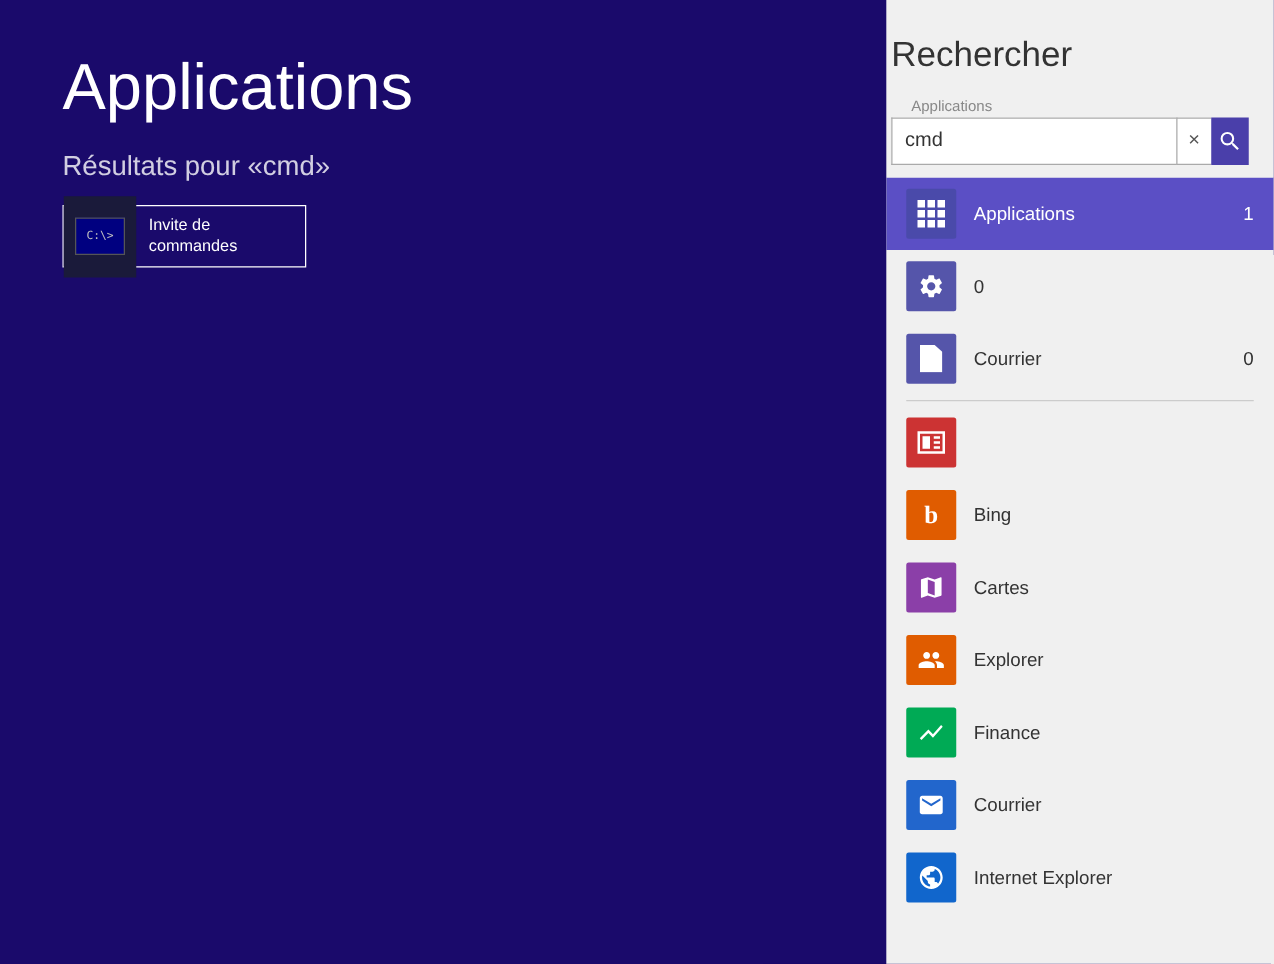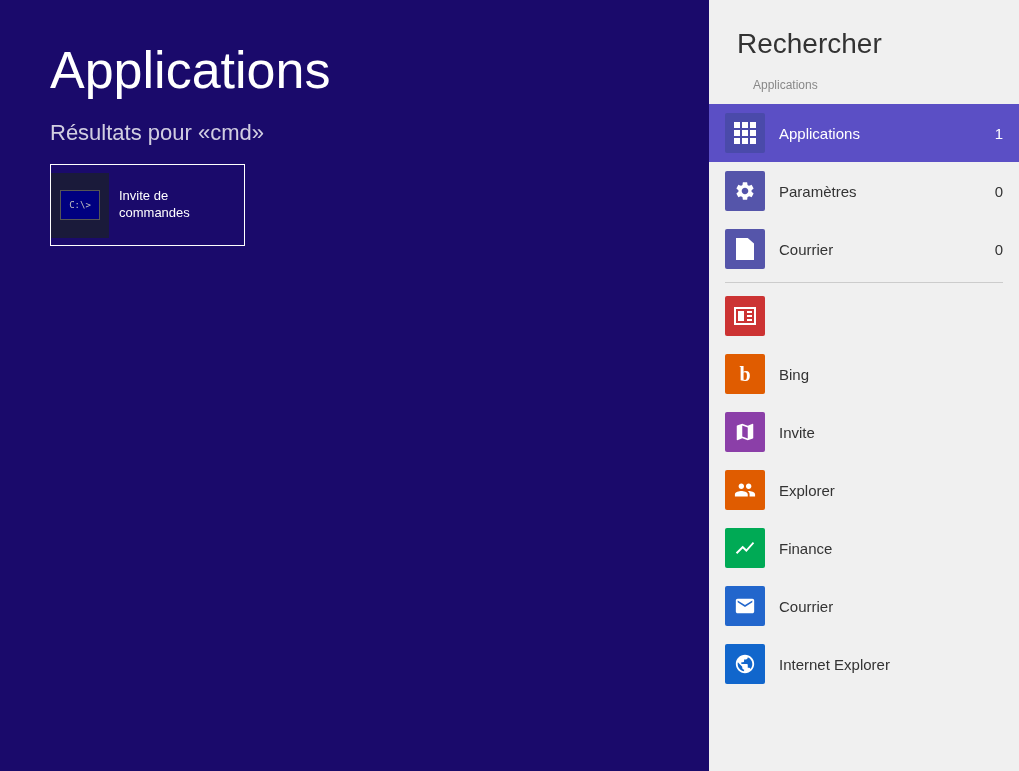--- a/index.html
+++ b/index.html
@@ -31,21 +31,21 @@
       color: rgba(255,255,255,0.8);
       font-size: 22px;
       font-weight: 300;
       margin-bottom: 18px;
     }
 
     .app-tile {
       display: flex;
       align-items: center;
       width: 195px;
-      height: 82px;
+      height: 50px;
       border: 1.5px solid white;
       cursor: pointer;
       background: transparent;
     }
 
     .app-tile-icon {
       width: 58px;
       height: 65px;
       background-color: #1a1a3a;
       display: flex;
@@ -81,21 +81,21 @@
     
     .right-panel {
       width: 310px;
       background-color: #f0f0f0;
       display: flex;
       flex-direction: column;
     }
 
     .search-header {
       background-color: #f0f0f0;
-      padding: 28px 20px 10px 28px;
+      padding: 28px 20px 10px 4px;
     }
 
     .rechercher-title {
       font-size: 28px;
       font-weight: 300;
       color: #333;
       margin-bottom: 12px;
     }
 
     .search-input-container {
@@ -261,20 +261,29 @@
       <span>Invite de</span><br>
       <span>commandes</span>
     </div>
   </div>
 </div>
 
 <div class="right-panel">
   <div class="search-header">
     <div class="rechercher-title">Rechercher</div>
     <div class="category-section-label">Applications</div>
+    <div class="search-input-container">
+      <input class="search-input" type="text" value="cmd" style="">
+      <button class="clear-btn">×</button>
+      <button class="search-btn">
+        <svg viewBox="0 0 24 24" xmlns="http://www.w3.org/2000/svg">
+          <path d="M15.5 14h-.79l-.28-.27A6.471 6.471 0 0 0 16 9.5 6.5 6.5 0 1 0 9.5 16c1.61 0 3.09-.59 4.23-1.57l.27.28v.79l5 4.99L20.49 19l-4.99-5zm-6 0C7.01 14 5 11.99 5 9.5S7.01 5 9.5 5 14 7.01 14 9.5 11.99 14 9.5 14z"></path>
+        </svg>
+      </button>
+    </div>
   </div>
 
   <div class="category-list">
 
     <div class="category-item active">
       <div class="category-icon icon-apps">
         <div class="grid-icon">
           <span></span>
             <span></span>
             <span></span>
@@ -289,21 +298,20 @@
       <span class="category-label">Applications</span>
       <span class="category-count">1</span>
     </div>
 
     <div class="category-item">
       <div class="category-icon icon-settings">
         <svg class="gear-svg" viewBox="0 0 24 24">
           <path d="M19.14,12.94c0.04-0.3,0.06-0.61,0.06-0.94c0-0.32-0.02-0.64-0.07-0.94l2.03-1.58c0.18-0.14,0.23-0.41,0.12-0.61 l-1.92-3.32c-0.12-0.22-0.37-0.29-0.59-0.22l-2.39,0.96c-0.5-0.38-1.03-0.7-1.62-0.94L14.4,2.81c-0.04-0.24-0.24-0.41-0.48-0.41 h-3.84c-0.24,0-0.43,0.17-0.47,0.41L9.25,5.35C8.66,5.59,8.12,5.92,7.63,6.29L5.24,5.33c-0.22-0.08-0.47,0-0.59,0.22L2.74,8.87 C2.62,9.08,2.66,9.34,2.86,9.48l2.03,1.58C4.84,11.36,4.8,11.69,4.8,12s0.02,0.64,0.07,0.94l-2.03,1.58 c-0.18,0.14-0.23,0.41-0.12,0.61l1.92,3.32c0.12,0.22,0.37,0.29,0.59,0.22l2.39-0.96c0.5,0.38,1.03,0.7,1.62,0.94l0.36,2.54 c0.05,0.24,0.24,0.41,0.48,0.41h3.84c0.24,0,0.44-0.17,0.47-0.41l0.36-2.54c0.59-0.24,1.13-0.56,1.62-0.94l2.39,0.96 c0.22,0.08,0.47,0,0.59-0.22l1.92-3.32c0.12-0.22,0.07-0.47-0.12-0.61L19.14,12.94z M12,15.6c-1.98,0-3.6-1.62-3.6-3.6 s1.62-3.6,3.6-3.6s3.6,1.62,3.6,3.6S13.98,15.6,12,15.6z"></path>
         </svg>
       </div>
-      <span class="category-label">Paramètres</span>
       <span class="category-count">0</span>
     </div>
 
     <div class="category-item">
       <div class="category-icon icon-files">
         <div class="file-icon-shape"></div>
       </div>
       <span class="category-label">Courrier</span>
       <span class="category-count">0</span>
     </div>
@@ -329,21 +337,21 @@
       </div>
       <span class="category-label">Bing</span>
     </div>
 
     <div class="category-item">
       <div class="category-icon icon-maps">
         <svg width="22" height="22" viewBox="0 0 24 24" fill="white">
           <path d="M20.5 3l-.16.03L15 5.1 9 3 3.36 4.9c-.21.07-.36.25-.36.48V20.5c0 .28.22.5.5.5l.16-.03L9 18.9l6 2.1 5.64-1.9c.21-.07.36-.25.36-.48V3.5c0-.28-.22-.5-.5-.5zM15 19l-6-2.11V5l6 2.11V19z"></path>
         </svg>
       </div>
-      <span class="category-label">Invite</span>
+      <span class="category-label">Cartes</span>
     </div>
 
     <div class="category-item">
       <div class="category-icon icon-contacts">
         <svg width="22" height="22" viewBox="0 0 24 24" fill="white">
           <path d="M16 11c1.66 0 2.99-1.34 2.99-3S17.66 5 16 5c-1.66 0-3 1.34-3 3s1.34 3 3 3zm-8 0c1.66 0 2.99-1.34 2.99-3S9.66 5 8 5C6.34 5 5 6.34 5 8s1.34 3 3 3zm0 2c-2.33 0-7 1.17-7 3.5V19h14v-2.5c0-2.33-4.67-3.5-7-3.5zm8 0c-.29 0-.62.02-.97.05 1.16.84 1.97 1.97 1.97 3.45V19h6v-2.5c0-2.33-4.67-3.5-7-3.5z"></path>
         </svg>
       </div>
       <span class="category-label">Explorer</span>
     </div>

